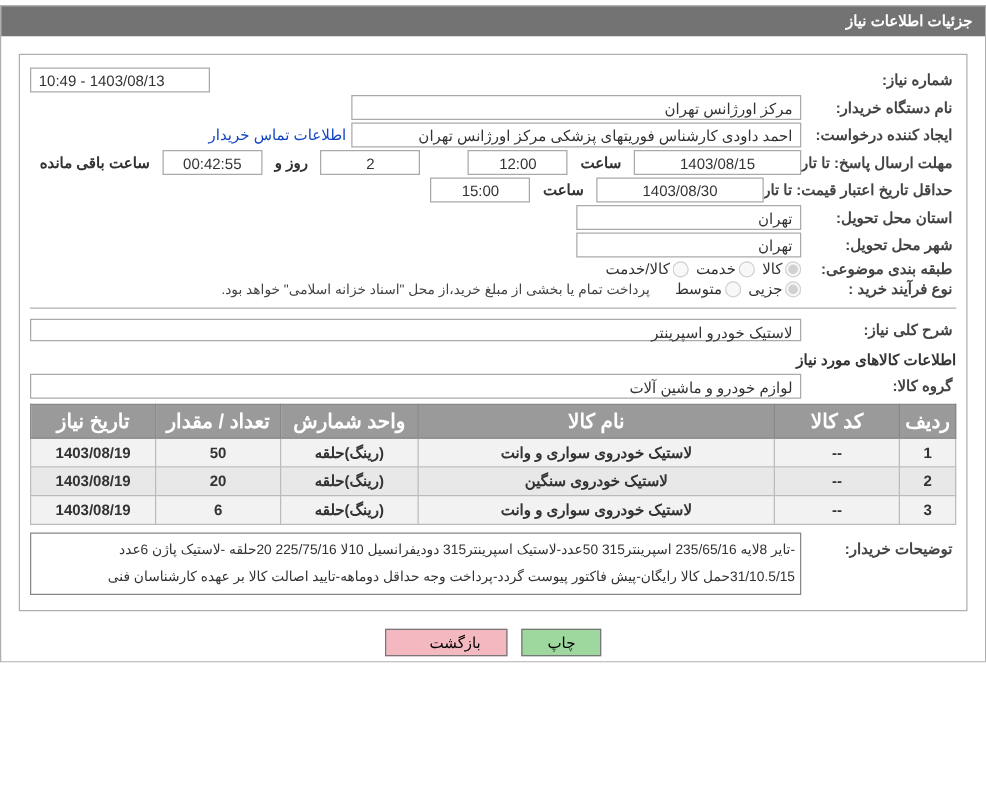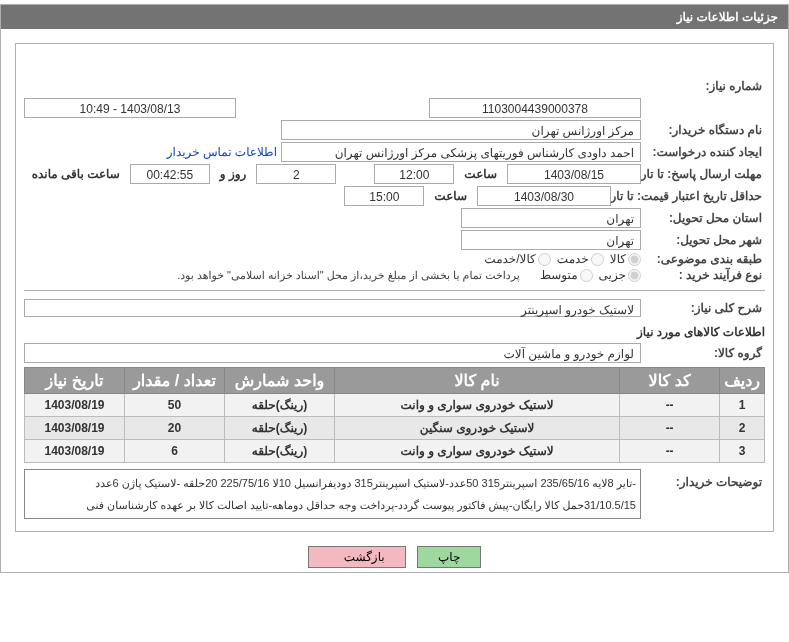--- a/index.html
+++ b/index.html
@@ -64,21 +64,21 @@
   .val-box {
     background: #fff;
     border: 1px solid #aaa;
     padding: 1px 6px;
     height: 20px;
     line-height: 18px;
     text-align: center;
     direction: rtl;
   }
   .val-wide { width: 360px; text-align: right; }
-  .val-med { width: 212px; text-align: center; margin-top: 44px; }
+  .val-med { width: 144px; text-align: left; }
   .val-small { width: 134px; text-align: center; }
   .val-xs { width: 80px; text-align: center; }
   .link { color: #1146c2; cursor: pointer; }
   .note { color: #444; font-size: 11px; }
   .radio-row { display: flex; align-items: center; gap: 6px; }
   .radio-item { display: flex; align-items: center; gap: 2px; }
   input[type=radio] { margin:0; }
   .section-title {
     font-weight: bold; color:#333; margin: 8px 0 4px 0;
   }
@@ -143,21 +143,20 @@
   <span class="watermark-text">AriaTender.net</span>
 </div>
 
 <div class="outer-wrap">
   <div class="panel-header">جزئیات اطلاعات نیاز</div>
 
   <div class="panel-body">
 
     <div class="row">
       <span class="lbl col1">شماره نیاز:</span>
-      <span class="val-box val-med">1103004439000378</span>
       <span class="spacer"></span>
       <span class="val-box val-med">1403/08/13 - 10:49</span>
     </div>
 
     <div class="row">
       <span class="lbl col1">نام دستگاه خریدار:</span>
       <span class="val-box val-wide">مرکز اورژانس تهران</span>
     </div>
 
     <div class="row">

